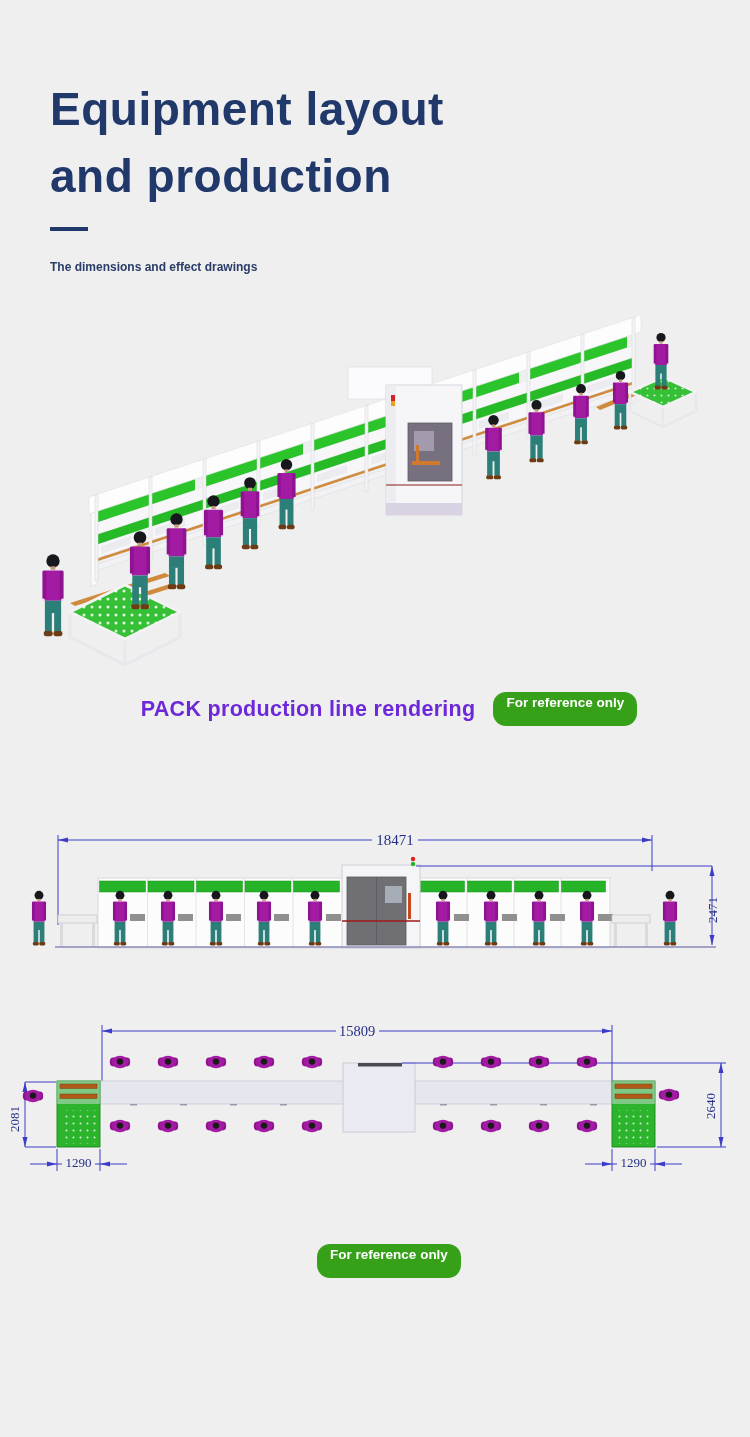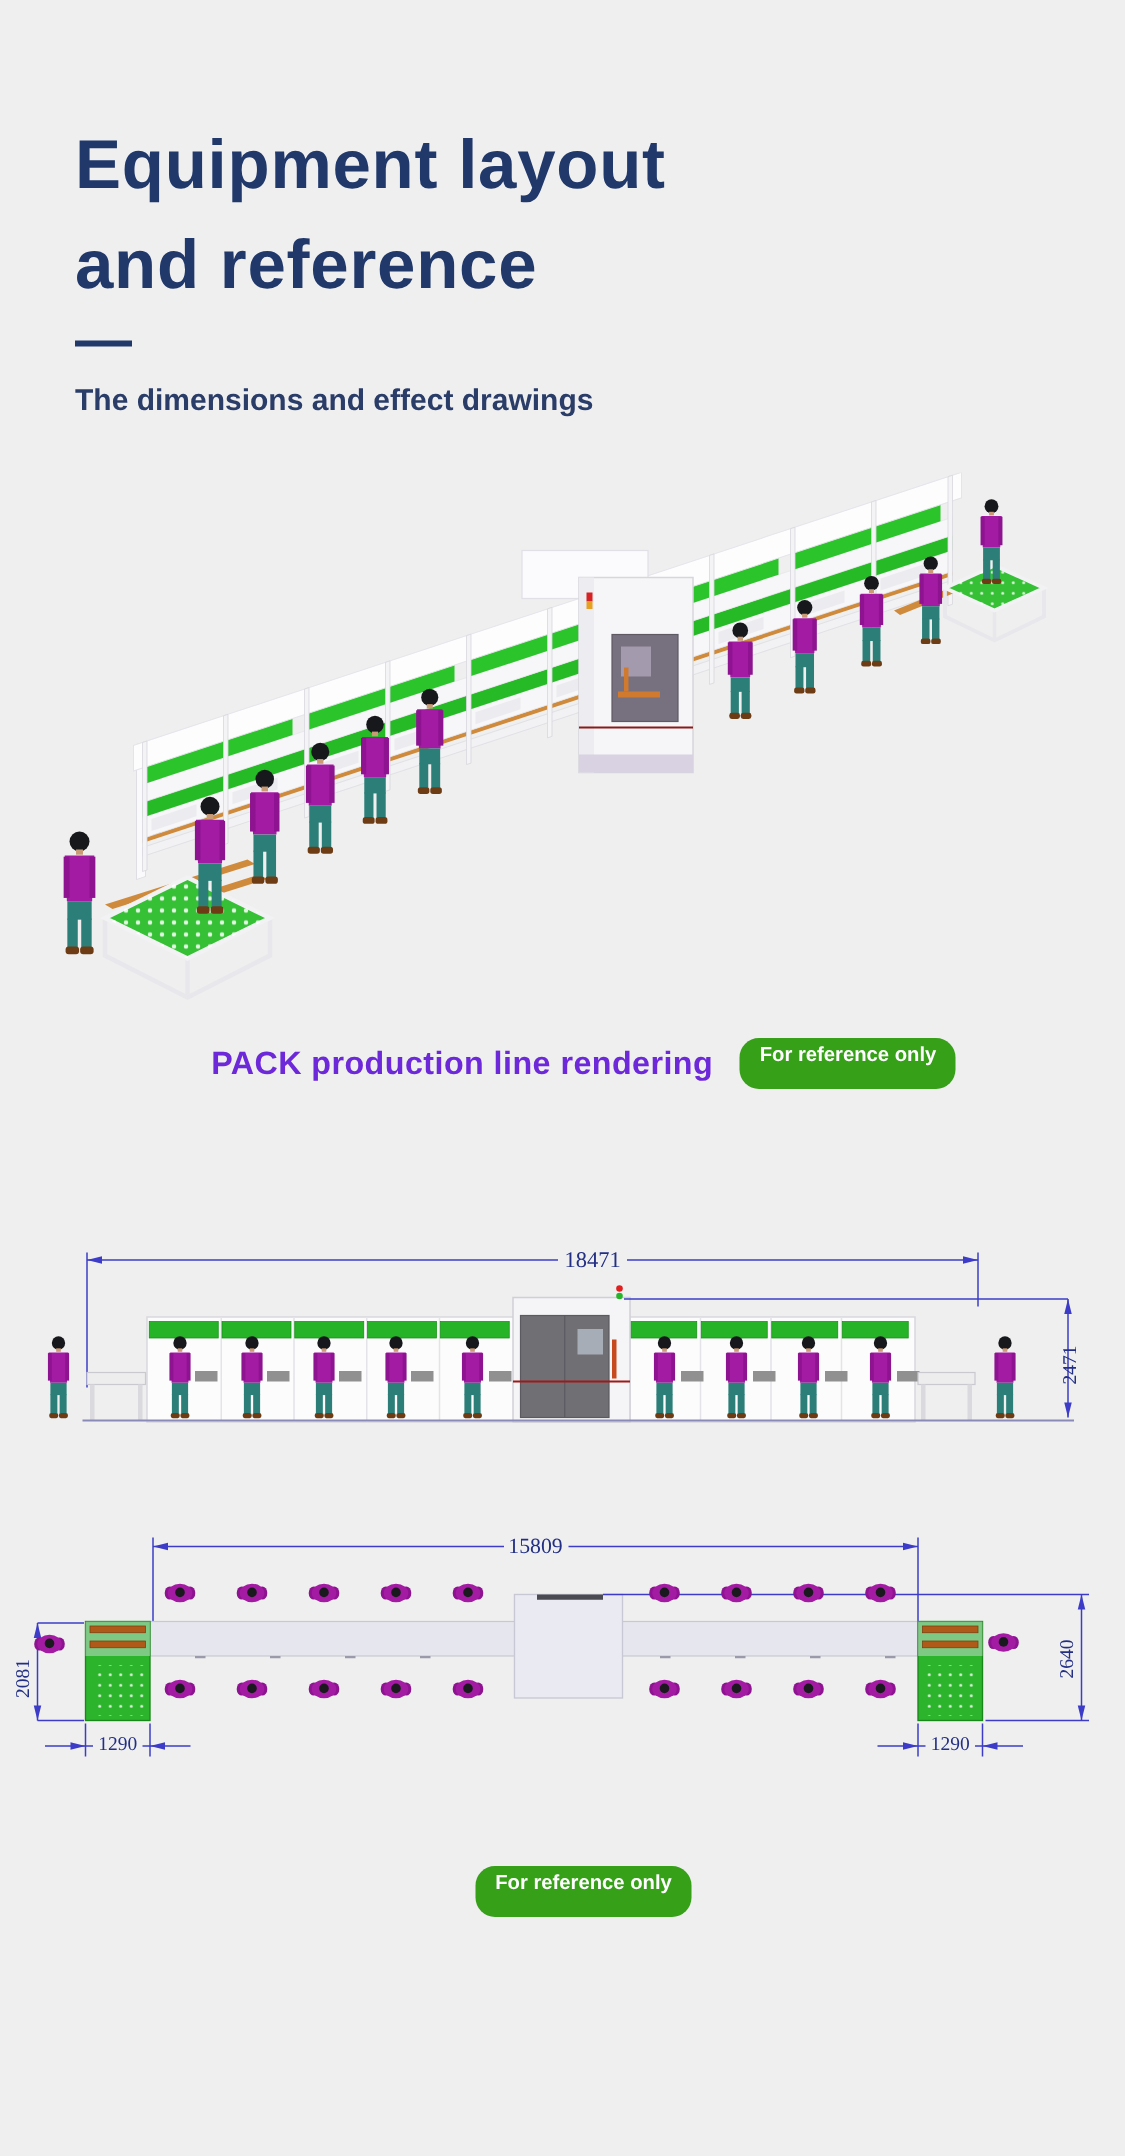--- a/index.html
+++ b/index.html
@@ -10,21 +10,21 @@
   }
   
   .title{
     position:absolute;left:50px;top:76px;
     font-size:46px;line-height:67px;font-weight:800;letter-spacing:.5px;
     color:#21386b;white-space:nowrap;
   }
   .title-dash{position:absolute;left:50px;top:227px;width:38px;height:4px;background:#21386b;}
   .subtitle{
     position:absolute;left:50px;top:251px;
-    font-size:20px;line-height:33px;font-weight:700;color:#2a3c68;white-space:nowrap;
+    font-size:12px;line-height:33px;font-weight:700;color:#2a3c68;white-space:nowrap;
   }
   
   .fig{position:absolute;left:0;display:block;}
   .fig-render{top:315px;width:750px;height:370px;}
   .fig-front{top:815px;width:750px;height:150px;}
   .fig-top{top:1015px;width:750px;height:170px;}
   
   .caption-row{
     position:absolute;left:0;right:0;display:flex;justify-content:center;align-items:center;
     gap:18px;transform:translateX(14px);
@@ -39,21 +39,21 @@
   
   .cadnum{font-family:"Liberation Serif","DejaVu Serif",serif;fill:#232f85;}
 </style>
 </head>
 <body>
 
 <div class="page">
 
   <div class="title">
     <div>Equipment layout</div>
-    <div>and reference</div>
+    <div>and production</div>
   </div>
   <div class="title-dash"></div>
   <div class="subtitle">
     <div>The dimensions and effect drawings</div>
   </div>
 
   <svg class="fig fig-render" viewBox="0 0 750 370">
     <defs>
       <symbol id="worker-front" viewBox="0 0 20 58">
         <circle cx="10" cy="5.5" r="4.6" fill="#17181c"></circle>

